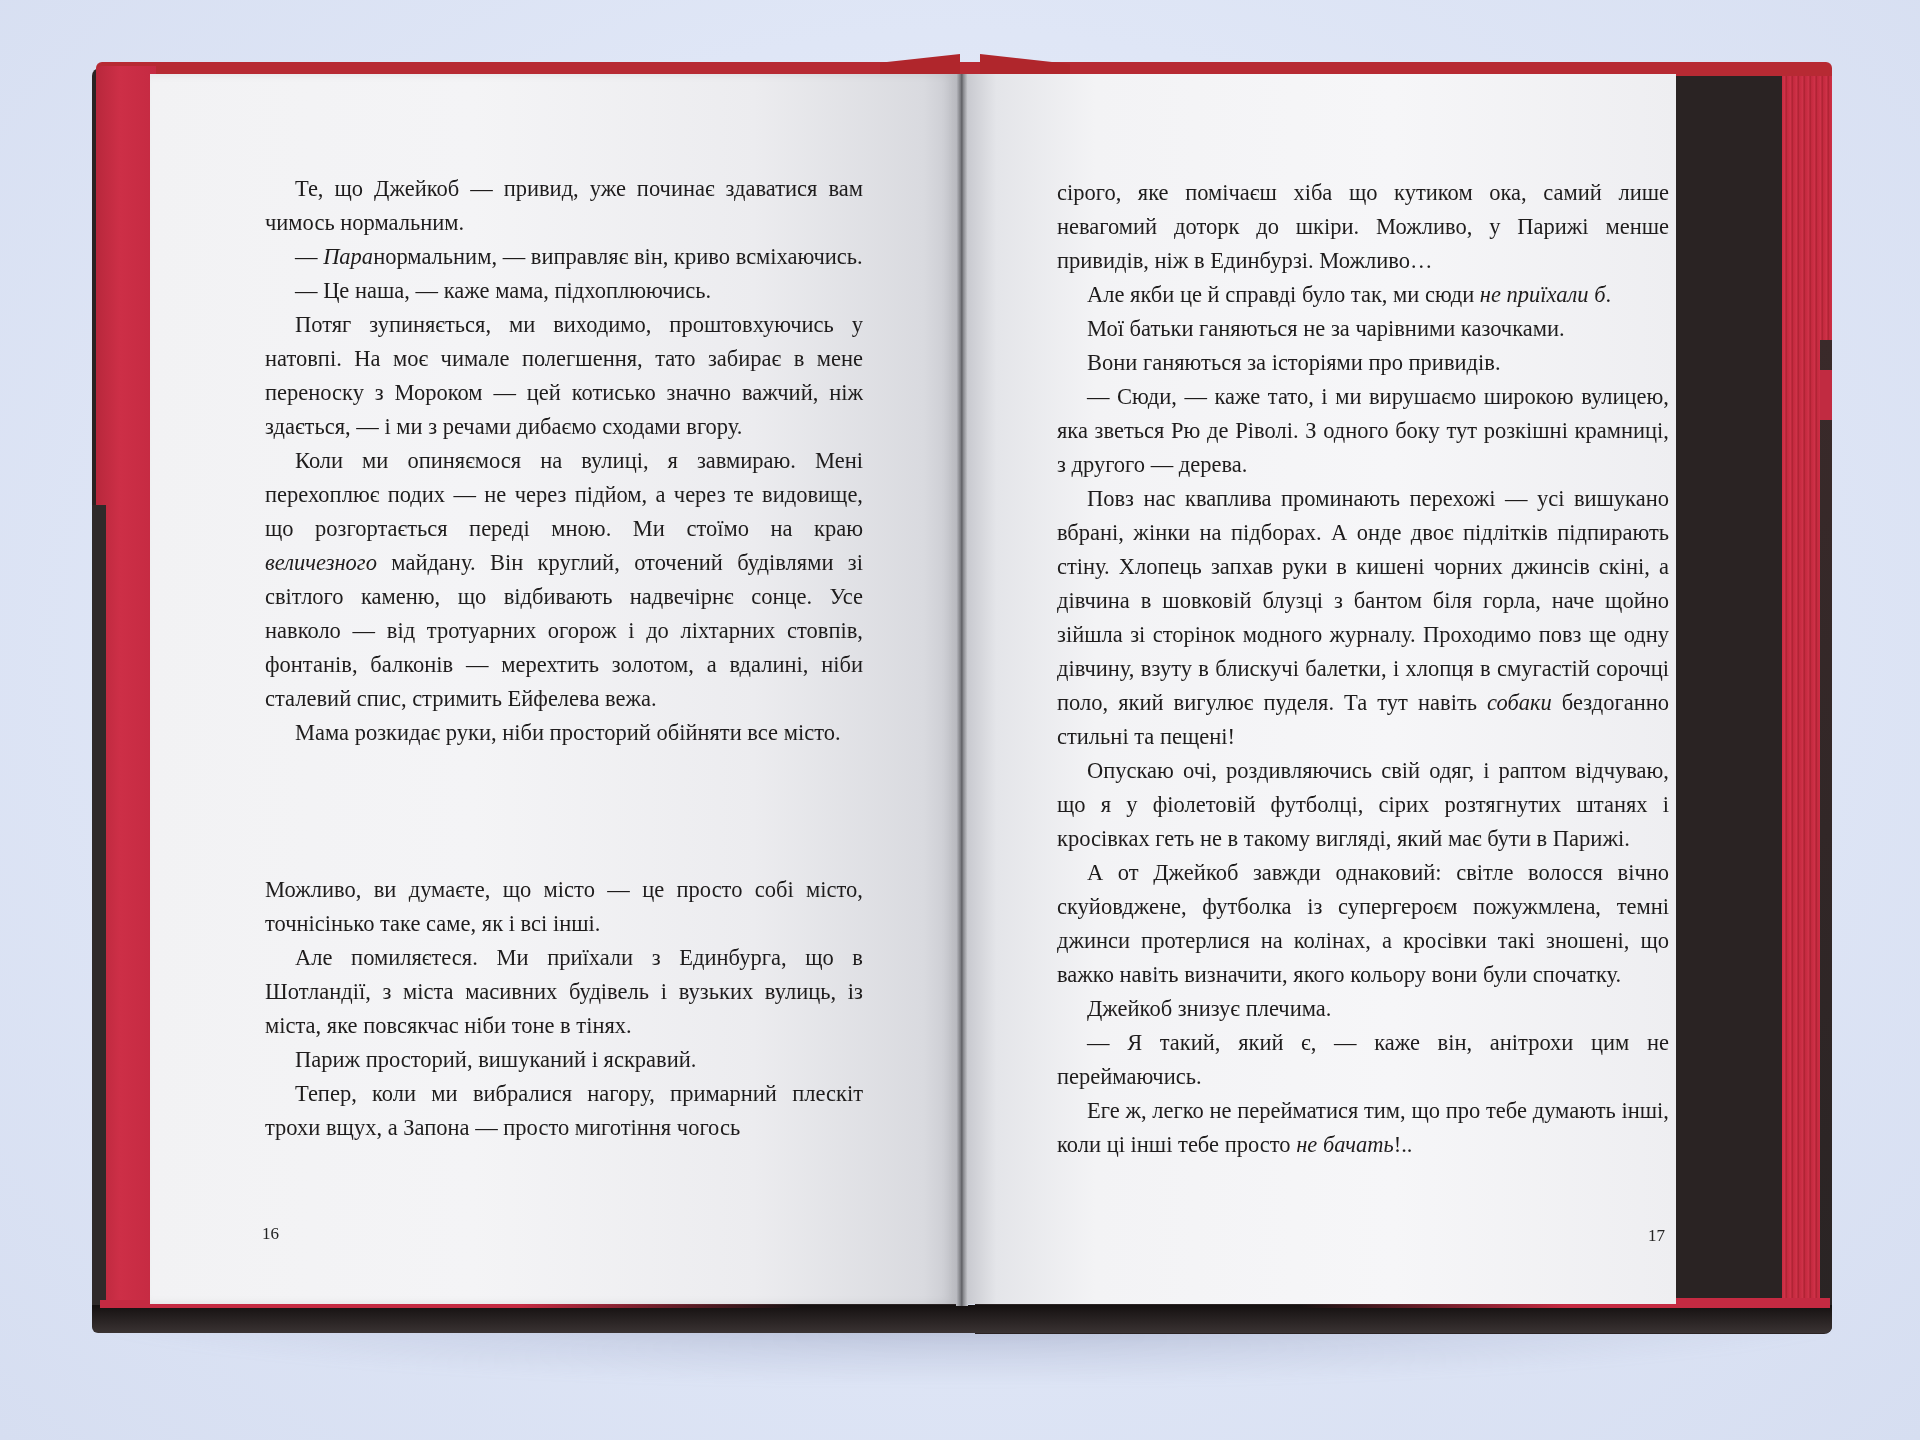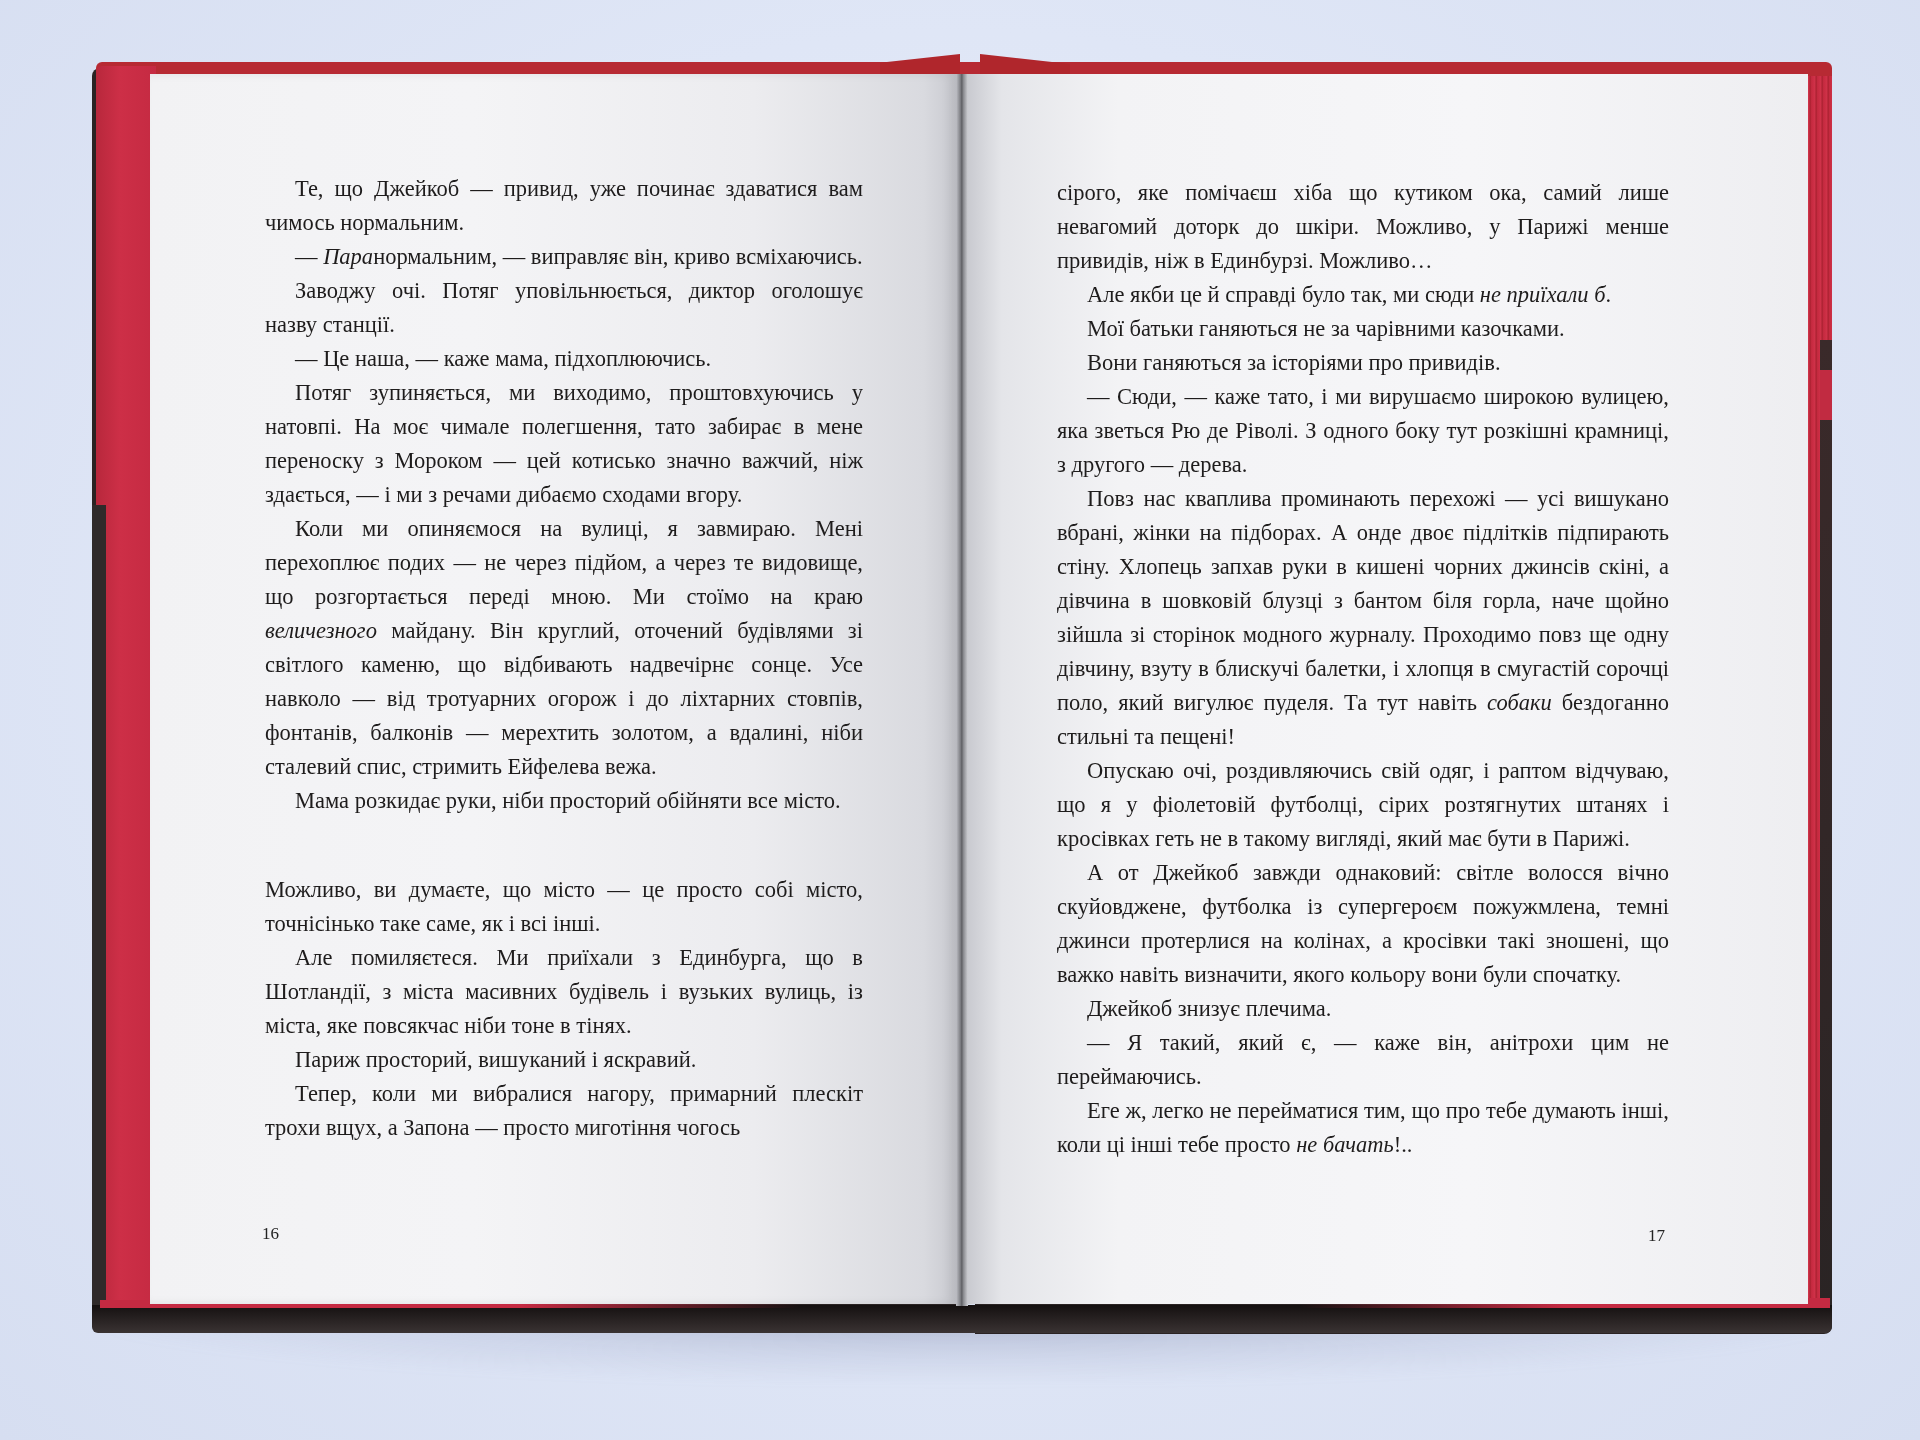--- a/index.html
+++ b/index.html
@@ -142,21 +142,21 @@
     overflow: hidden;
   }
   .page-left {
     left: 150px;
     width: 806px;
     background: linear-gradient(90deg, #f2f2f4 0%, #f4f4f6 40%, #ececef 75%, #d9dadf 96%, #c8c9cf 100%);
     box-shadow: inset -6px 0 10px rgba(0,0,0,0.08);
   }
   .page-right {
     left: 968px;
-    width: 840px;
+    width: 708px;
     background: linear-gradient(90deg, #c9cad0 0%, #e4e5e9 4%, #f3f3f5 18%, #f6f6f8 60%, #eeeef1 100%);
   }
   .gutter {
     position: absolute;
     left: 956px;
     top: 74px;
     width: 12px;
     height: 1232px;
     background: linear-gradient(90deg, #c0c1c7 0%, #6d6e73 45%, #3b3b3f 50%, #7c7d82 55%, #cfd0d5 100%);
   }
@@ -224,21 +224,20 @@
 <div class="cover-right-dark"></div>
 <div class="cover-right-dark-gap"></div>
 <div class="bottom-edge"></div>
 <div class="bottom-red-left"></div>
 <div class="bottom-red-right"></div>
 
 <div class="page page-left">
   <div class="text-col text-left">
     <p class="para"><span>Те, що Джейкоб — привид, уже починає здаватися вам чимось нормальним.</span></p>
     <p class="para"><span>— </span><em>Пара</em><span>нормальним, — виправляє він, криво всміхаючись.</span></p>
-    <p class="para"><span>Заводжу очі. Потяг уповільнюється, диктор оголошує назву станції.</span></p>
     <p class="para"><span>— Це наша, — каже мама, підхоплюючись.</span></p>
     <p class="para"><span>Потяг зупиняється, ми виходимо, проштовхуючись у натовпі. На моє чимале полегшення, тато забирає в мене переноску з Мороком — цей котисько значно важчий, ніж здається, — і ми з речами дибаємо сходами вгору.</span></p>
     <p class="para"><span>Коли ми опиняємося на вулиці, я завмираю. Мені перехоплює подих — не через підйом, а через те видовище, що розгортається переді мною. Ми стоїмо на краю </span><em>величезного</em><span> майдану. Він круглий, оточений будівлями зі світлого каменю, що відбивають надвечірнє сонце. Усе навколо — від тротуарних огорож і до ліхтарних стовпів, фонтанів, балконів — мерехтить золотом, а вдалині, ніби сталевий спис, стримить Ейфелева вежа.</span></p>
     <p class="para"><span>Мама розкидає руки, ніби просторий обійняти все місто.</span></p>
   </div>
 
   <div class="text-col text-left-2">
     <p class="para no-indent"><span>Можливо, ви думаєте, що місто — це просто собі місто, точнісінько таке саме, як і всі інші.</span></p>
     <p class="para"><span>Але помиляєтеся. Ми приїхали з Единбурга, що в Шотландії, з міста масивних будівель і вузьких вулиць, із міста, яке повсякчас ніби тоне в тінях.</span></p>
     <p class="para"><span>Париж просторий, вишуканий і яскравий.</span></p>

